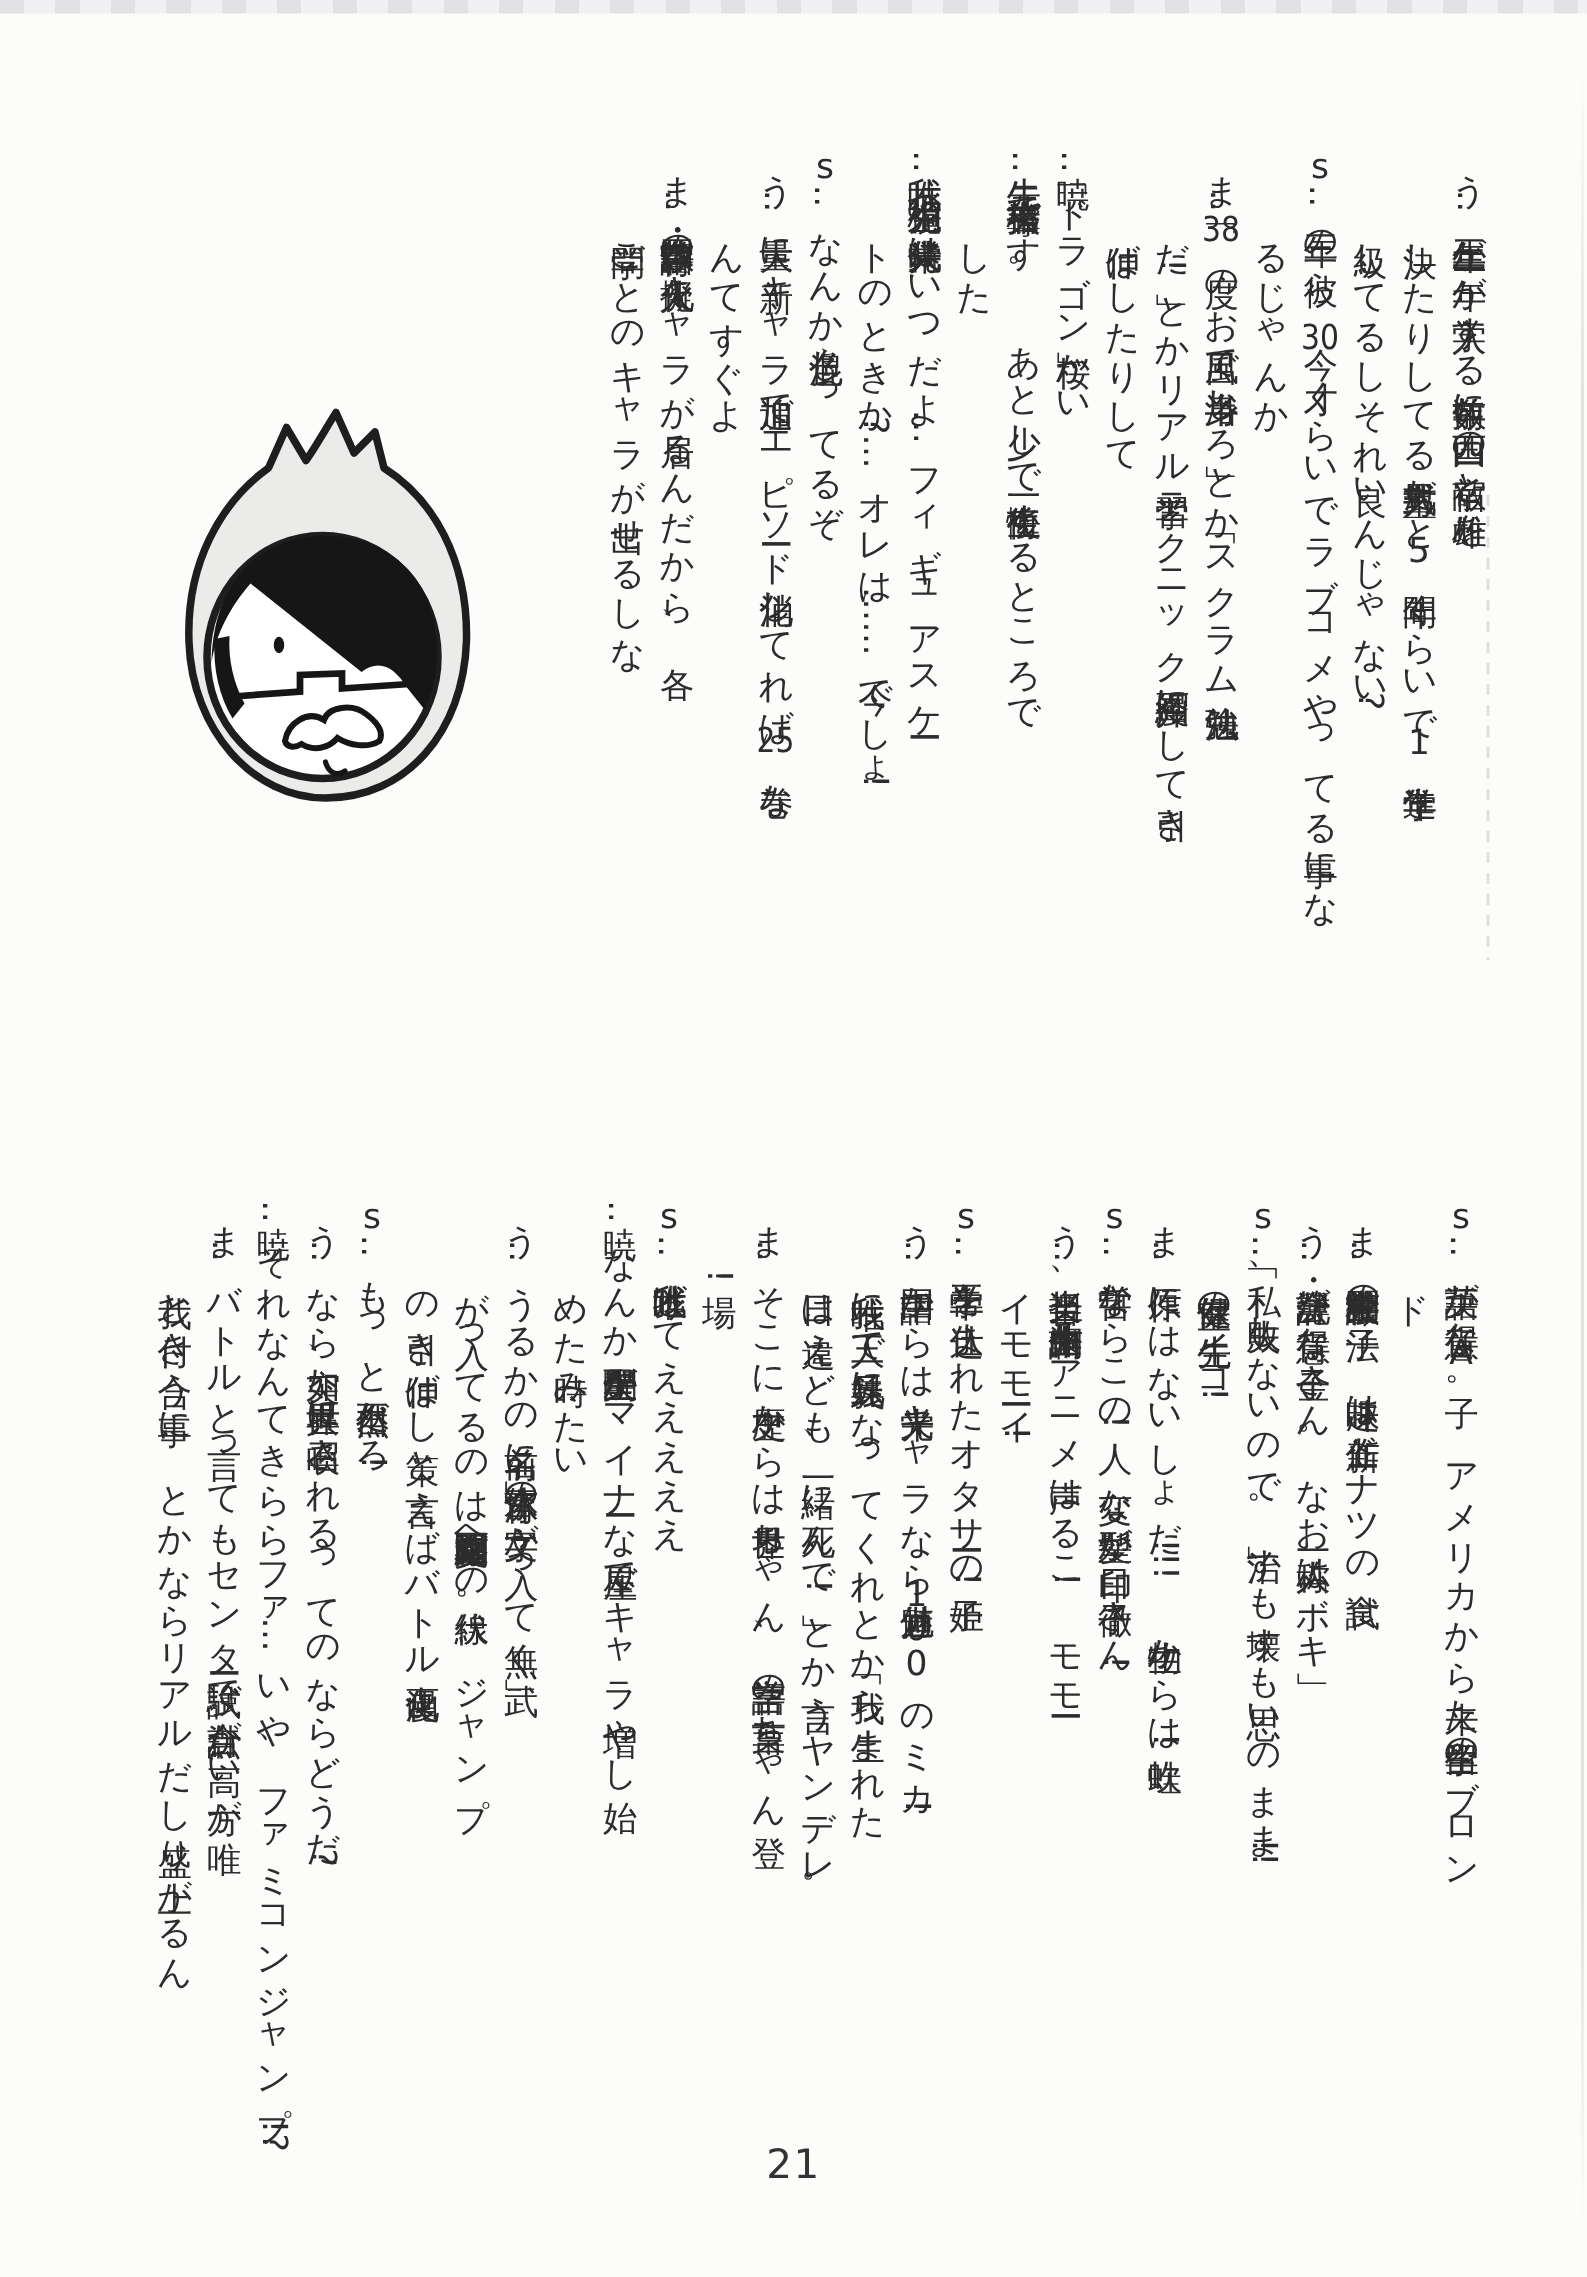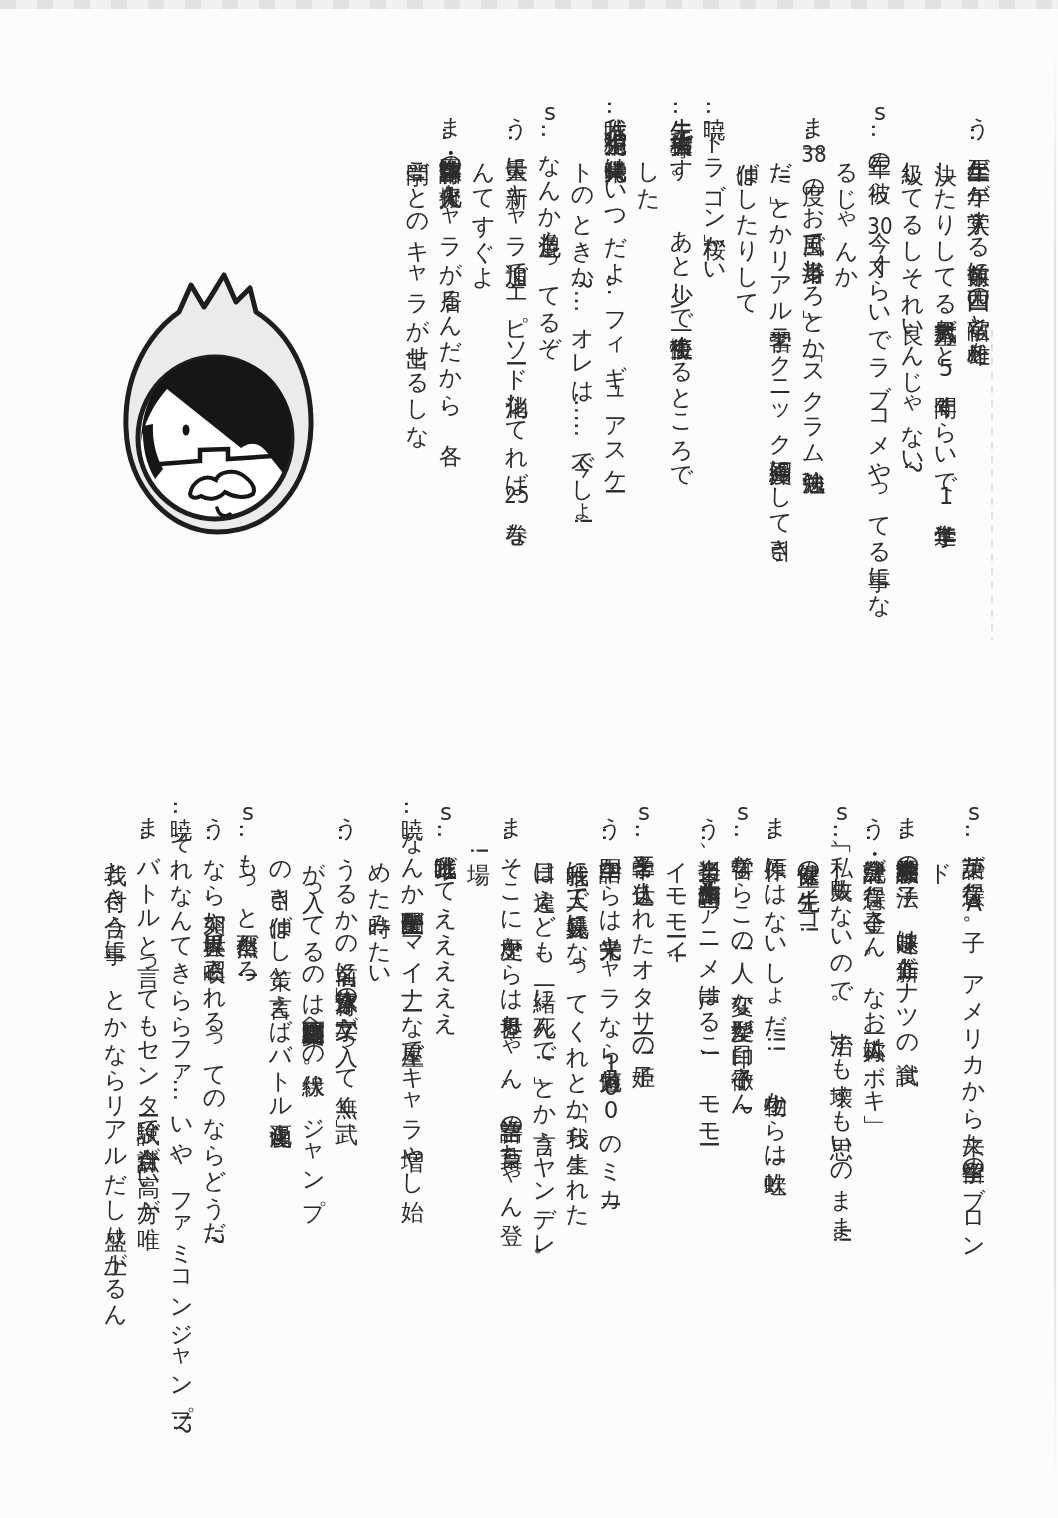--- a/index.html
+++ b/index.html
@@ -123,14 +123,15 @@
     <p class="line">う‥うるかの名前に「体育」「水泳」の文字が入って無く「武」
 が入ってるのは格闘漫画路線変更への伏線。　ジャンプ
 の引き伸ばし策と言えばバトル漫画化よ</p>
     <p class="line"><span class="tcy">s</span>‥もっと不自然だろ!</p>
     <p class="line">う‥なら突如、異世界に召喚されるってのならどうだ?</p>
     <p class="line">暁‥それなんてきららファ…いや、ファミコンジャンプ!?</p>
     <p class="line">ま‥バトルと言ってもセンター試験で合計点が高い方が唯
 我と付き合う事に、とかならリアルだし盛り上がるん</p>
   </div>
 
+  <div class="page-number">21</div>
 
 </div>
 
 </body></html>

